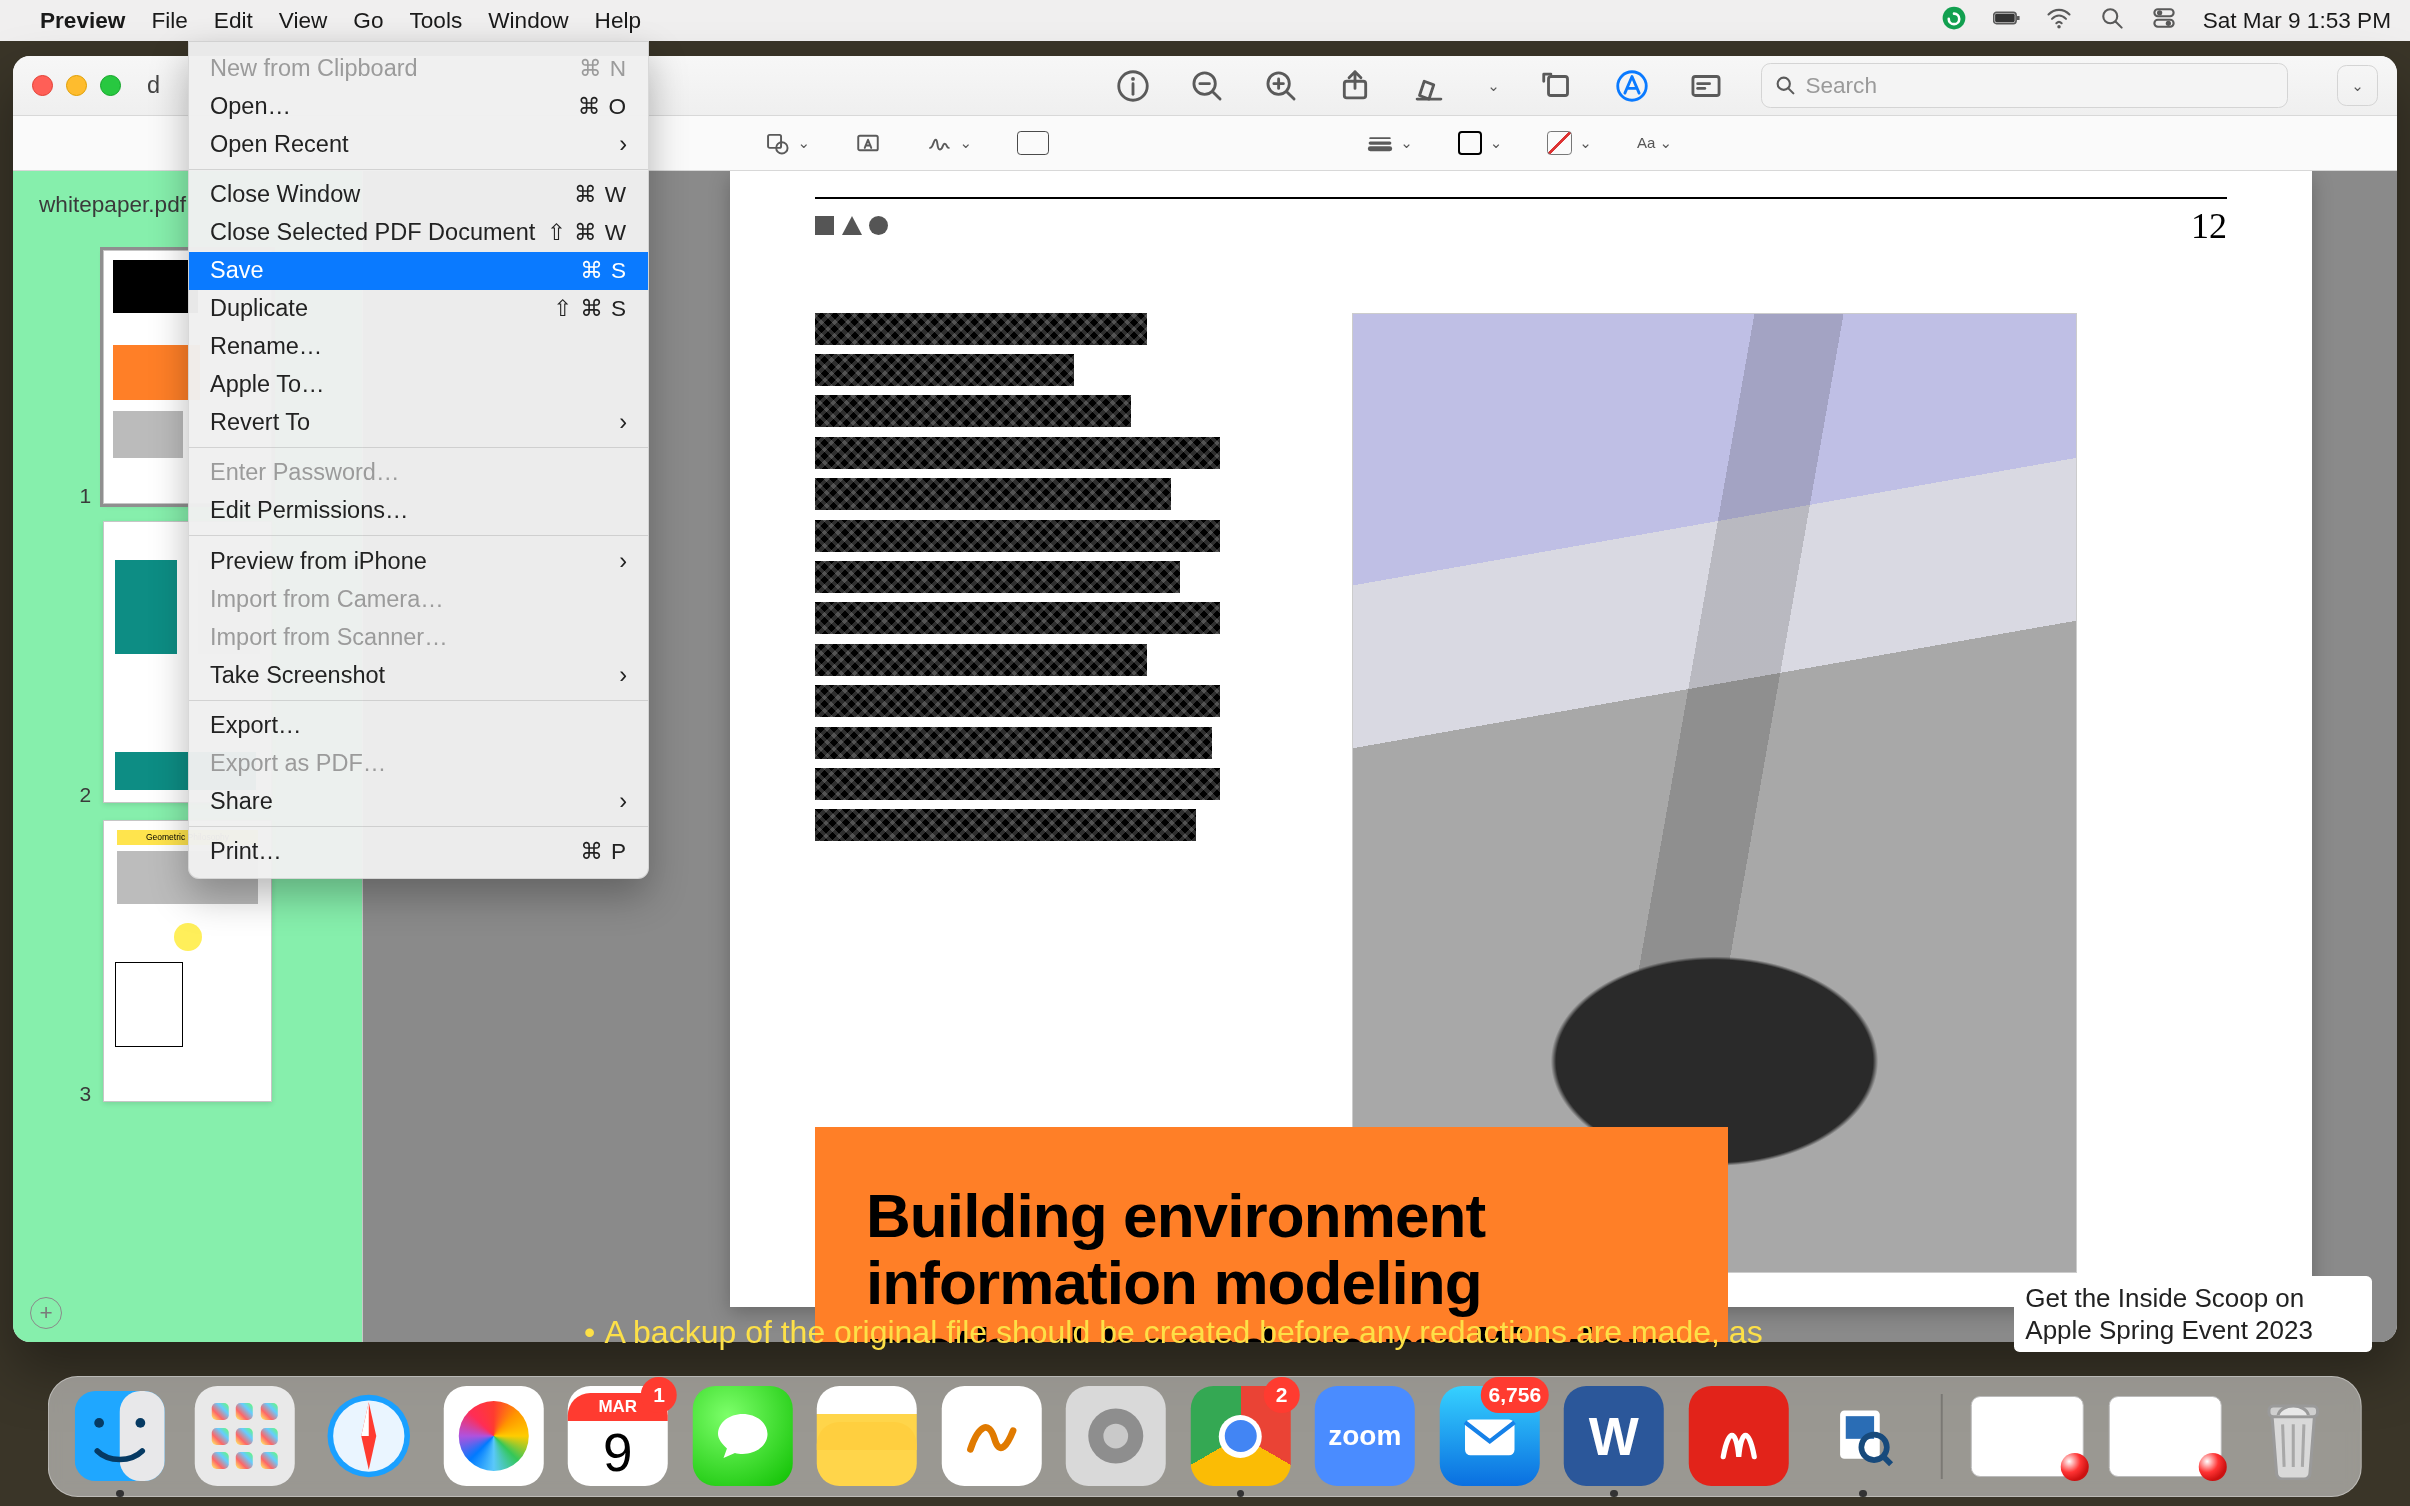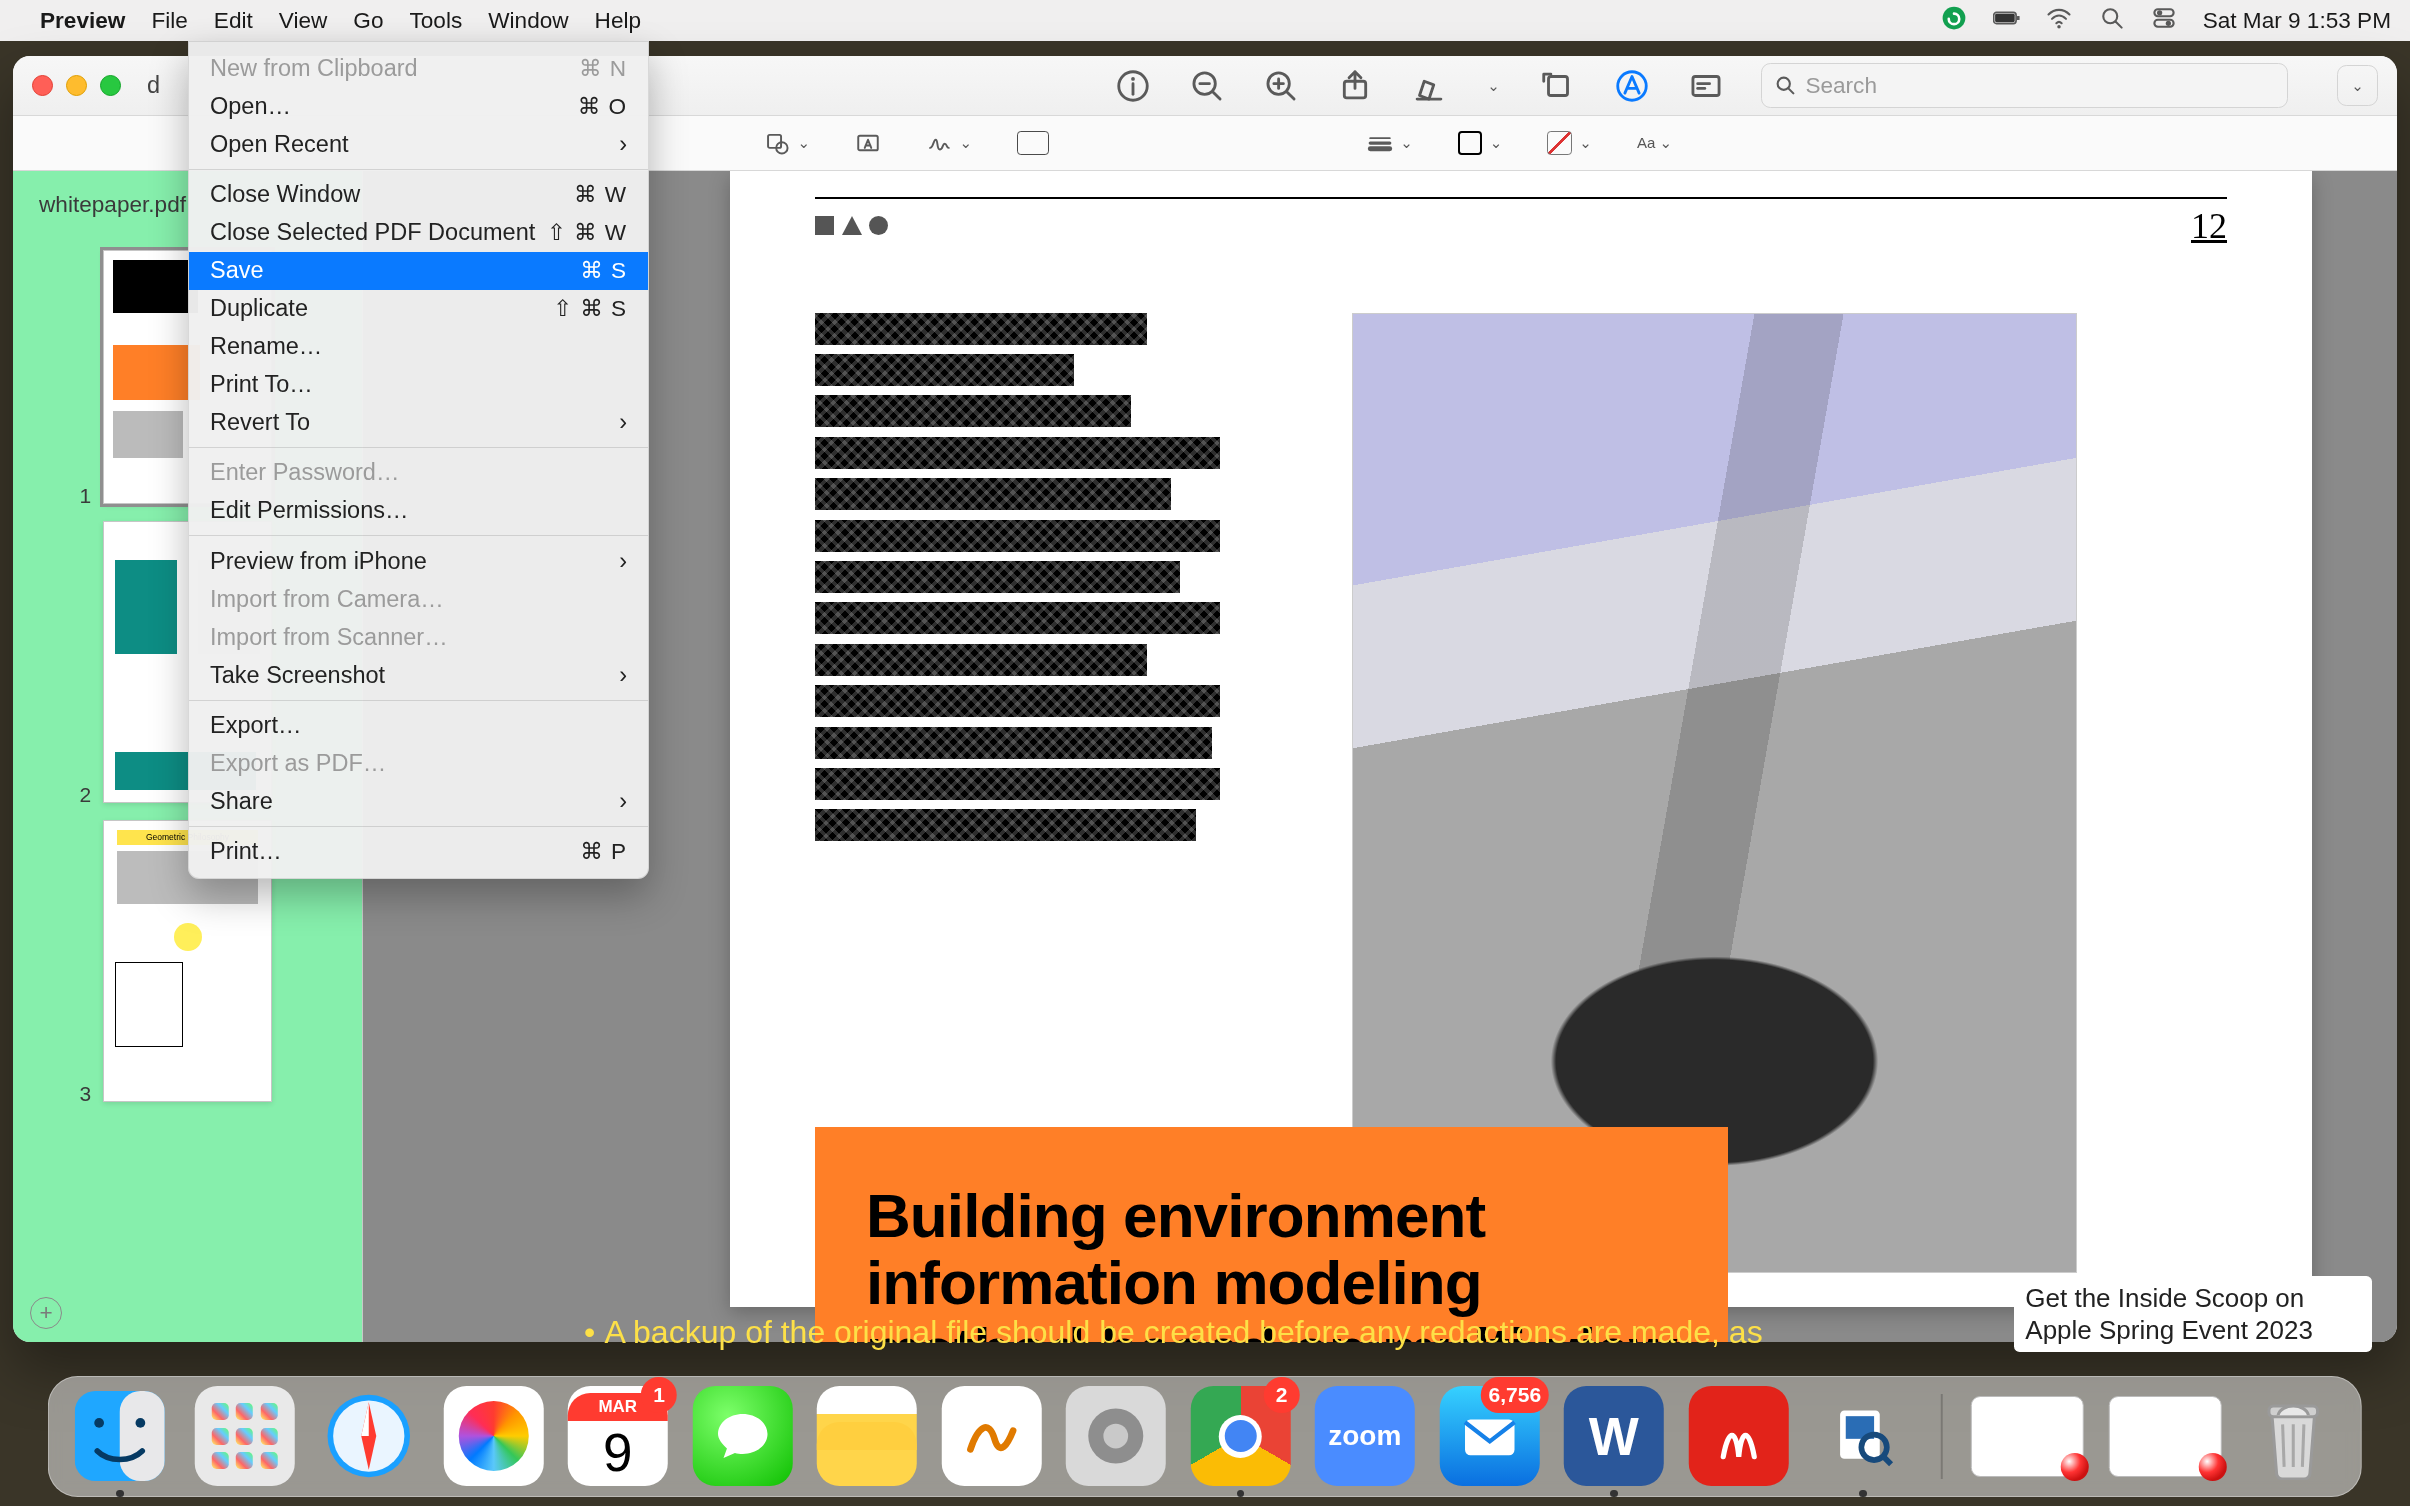--- a/index.html
+++ b/index.html
@@ -48,21 +48,21 @@
 .thumb { width: 169px; margin: 17px auto 5.6px; background:#fff; border:0.9px solid #c6c6c6; box-shadow:0 1.9px 5.6px rgba(0,0,0,.12); position:relative; }
 .thumb.sel { outline:3.8px solid #8f8f8f; outline-offset:-0.9px; }
 .thumb .pgno { position:absolute; left:-24.5px; bottom:-5.6px; font-size:21px; color:#3a3a3a; }
 .thumb1 { height: 254px; }
 .thumb2 { height: 282px; }
 .thumb3 { height: 282px; }
 .sidebar .plus { position:absolute; left:17px; bottom:13px; width:32px; height:32px; border:1.4px solid #8a8a8a; border-radius:50%; display:flex; align-items:center; justify-content:center; color:#7a7a7a; font-size:22.6px; }
 
 .page-area { flex:1; background:#8a8a8a; overflow:hidden; position:relative; }
 .page { position:absolute; top:0; left:367px; width:1582px; background:#fff; padding:26px 85px 34px; box-shadow:0 5.6px 19px rgba(0,0,0,.25); }
-.page .topline { border-top:2.8px solid #000; padding-top:5.6px; display:flex; align-items:center;text-decoration:underline; }
+.page .topline { border-top:2.8px solid #000; padding-top:5.6px; display:flex; align-items:center; }
 .page .shapes { display:flex; gap:7.5px; }
 .page .shapes .sq{width:19px;height:19px;background:#555;} .page .shapes .tri{width:0;height:0;border-left:10.4px solid transparent;border-right:10.4px solid transparent;border-bottom:19px solid #555;}
 .page .shapes .ci{width:19px;height:19px;border-radius:50%;background:#555;}
 .page .pgno2 { margin-left:auto; font-size:36px; font-family:"Times New Roman",serif; }
 .page .row1 { display:flex; gap:132px; margin-top:66px; }
 .page .redactions { flex:0 0 405px; display:flex; flex-direction:column; gap:9.4px; }
 .page .redactions div { height:32px; background:#000; background-image:repeating-linear-gradient(45deg,rgba(255,255,255,.18) 0 3.8px,transparent 3.8px 9.4px),repeating-linear-gradient(-45deg,rgba(255,255,255,.18) 0 3.8px,transparent 3.8px 9.4px); }
 .page .photo { flex:0 0 725px; height:960px; background:linear-gradient(170deg,#bfbfe5 0 25%,#d9d9e2 25% 40%,#a8a8a8 40% 100%); position:relative; border:0.9px solid #ccc;}
 .page .photo::after{content:"";position:absolute;inset:0;background:
   radial-gradient(ellipse 264px 169px at 50% 78%,#2a2a2a 0 60%,transparent 62%),
@@ -334,21 +334,21 @@
       <span class="sc">⌘ S</span>
     </div>
     <div class="item">
       <span>Duplicate</span>
       <span class="sc">⇧ ⌘ S</span>
     </div>
     <div class="item">
       <span>Rename…</span>
     </div>
     <div class="item">
-      <span>Print To…</span>
+      <span>Apple To…</span>
     </div>
     <div class="item">
       <span>Revert To</span>
       <span class="chev">›</span>
     </div>
     <hr>
     <div class="item disabled">
       <span>Enter Password…</span>
     </div>
     <div class="item">

